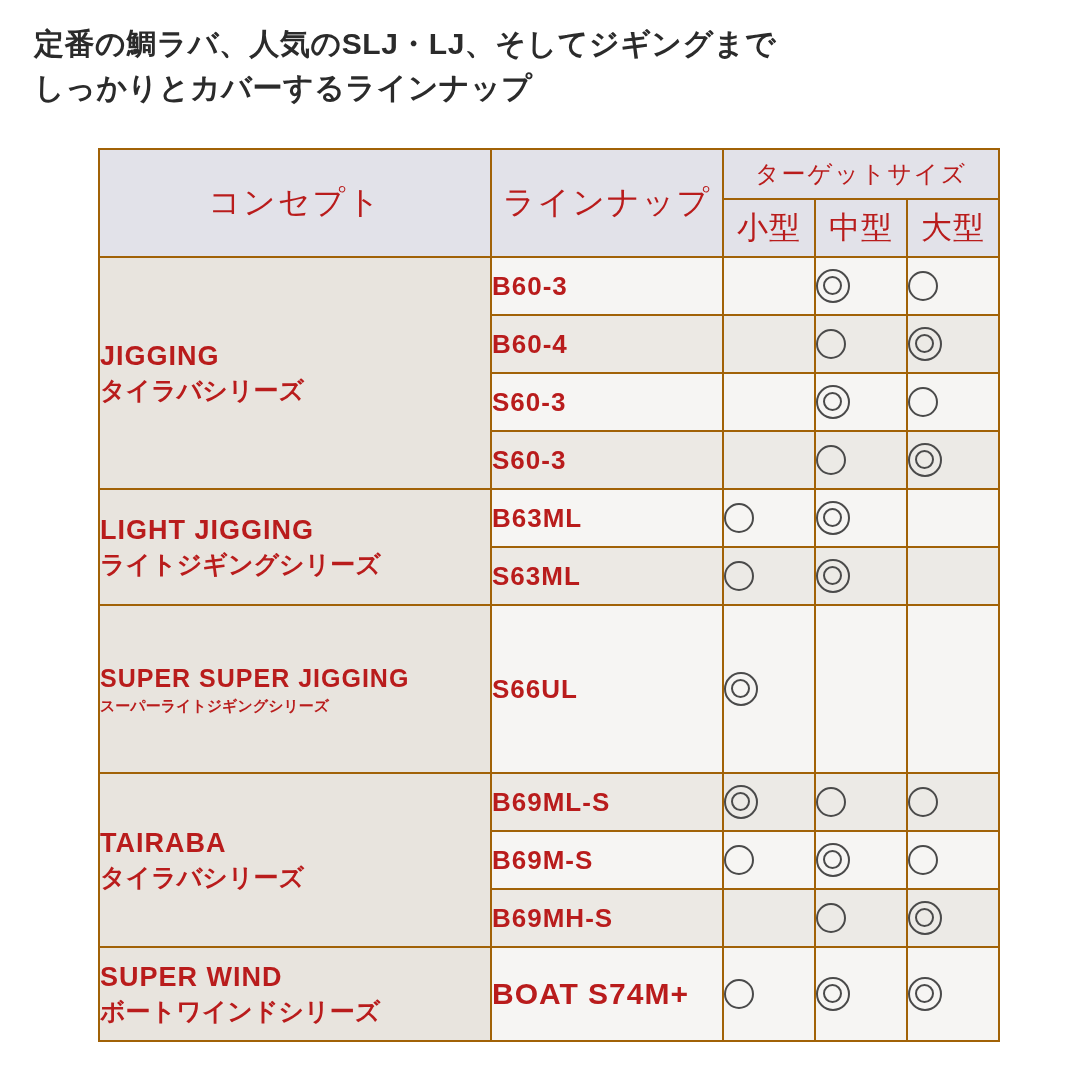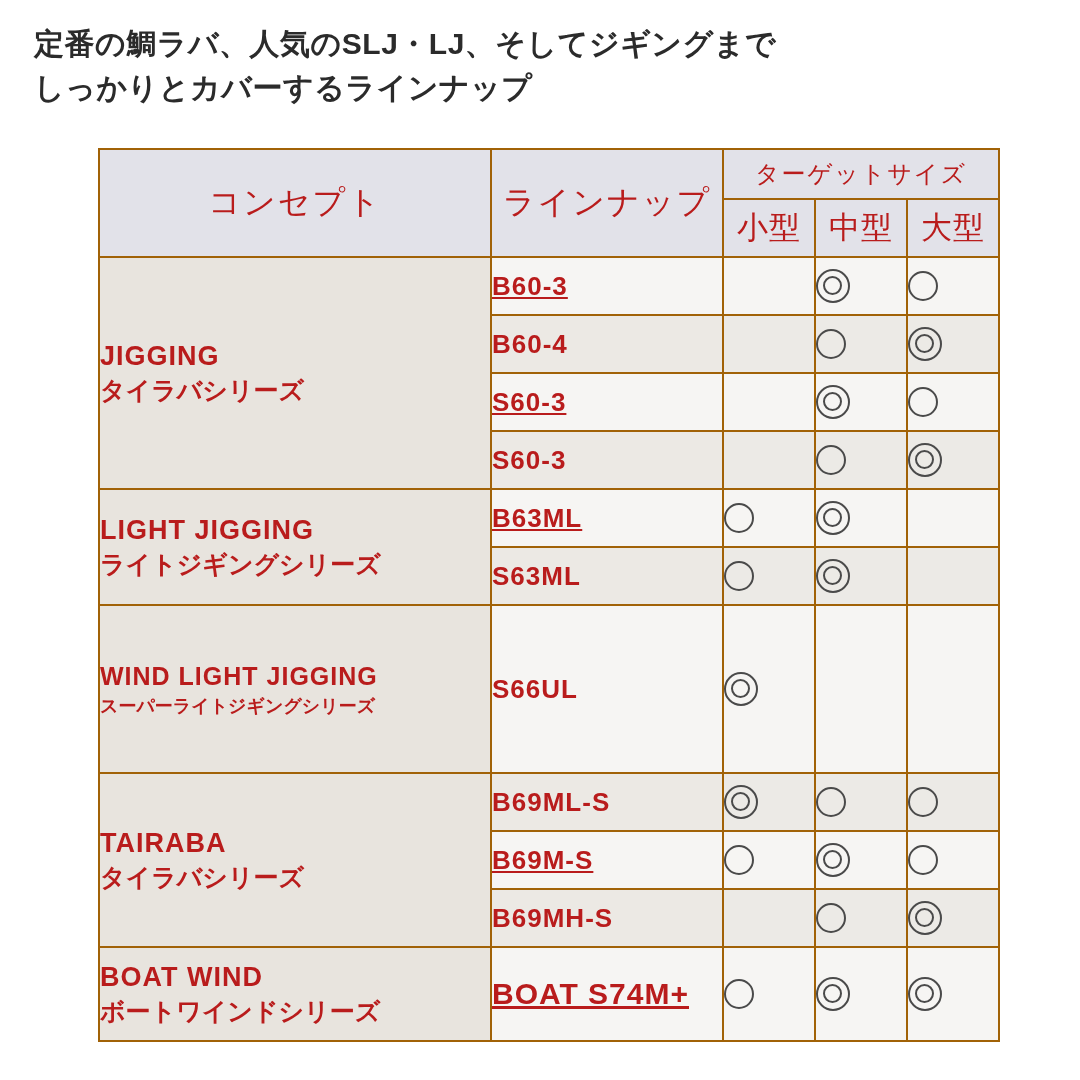--- a/index.html
+++ b/index.html
@@ -89,32 +89,32 @@
     background: #e8e4de;
     font-size: 26px;
     font-weight: bold;
     line-height: 1.35;
     letter-spacing: 0.5px;
     color: #4a4a4a;
   }
   .concept .en { display: block; font-size: 27px; letter-spacing: 1px; }
   .concept .jp { display: block; font-size: 25px; letter-spacing: 0px; }
   .concept.small .en { font-size: 25px; }
-  .concept.small .jp { font-size: 18px; }
+  .concept.small .jp { font-size: 15px; }
 
   
   .lineup {
     font-size: 26px;
     font-weight: bold;
     letter-spacing: 1px;
     height: 56px;
     color: #4a4a4a;
   }
   .lineup.alt { background: #ece9e4; }
-  .lineup.plain { background: #f6f5f3; text-decoration: underline; }
+  .lineup.plain { background: #f6f5f3; }
   .lineup.tall { height: 166px; background: #f6f5f3; }
   .lineup.boat { font-size: 30px; }
 
   
   .mark {
     height: 56px;
     background: #f6f5f3;
     font-size: 0;
   }
   .mark.alt { background: #eceae6; }
@@ -220,21 +220,21 @@
         </tr>
         <tr>
           <td class="lineup alt">S63ML</td>
           <td class="mark alt"><span class="circle"></span></td>
           <td class="mark alt"><span class="dblcircle"></span></td>
           <td class="mark blank alt"></td>
         </tr>
 
         <tr>
           <td class="concept small">
-            <span class="en">WIND LIGHT JIGGING</span>
+            <span class="en">SUPER SUPER JIGGING</span>
             <span class="jp">スーパーライトジギングシリーズ</span>
           </td>
           <td class="lineup tall">S66UL</td>
           <td class="mark tall"><span class="dblcircle"></span></td>
           <td class="mark tall blank"></td>
           <td class="mark tall blank"></td>
         </tr>
 
         <tr>
           <td class="concept" rowspan="3">
@@ -254,21 +254,21 @@
         </tr>
         <tr>
           <td class="lineup alt">B69MH-S</td>
           <td class="mark blank alt"></td>
           <td class="mark alt"><span class="circle"></span></td>
           <td class="mark alt"><span class="dblcircle"></span></td>
         </tr>
 
         <tr>
           <td class="concept">
-            <span class="en">BOAT WIND</span>
+            <span class="en">SUPER WIND</span>
             <span class="jp">ボートワインドシリーズ</span>
           </td>
           <td class="lineup plain boat" style="height:92px">BOAT S74M+</td>
           <td class="mark" style="height:92px"><span class="circle"></span></td>
           <td class="mark" style="height:92px"><span class="dblcircle"></span></td>
           <td class="mark" style="height:92px"><span class="dblcircle"></span></td>
         </tr>
 
       </tbody>
     </table>

